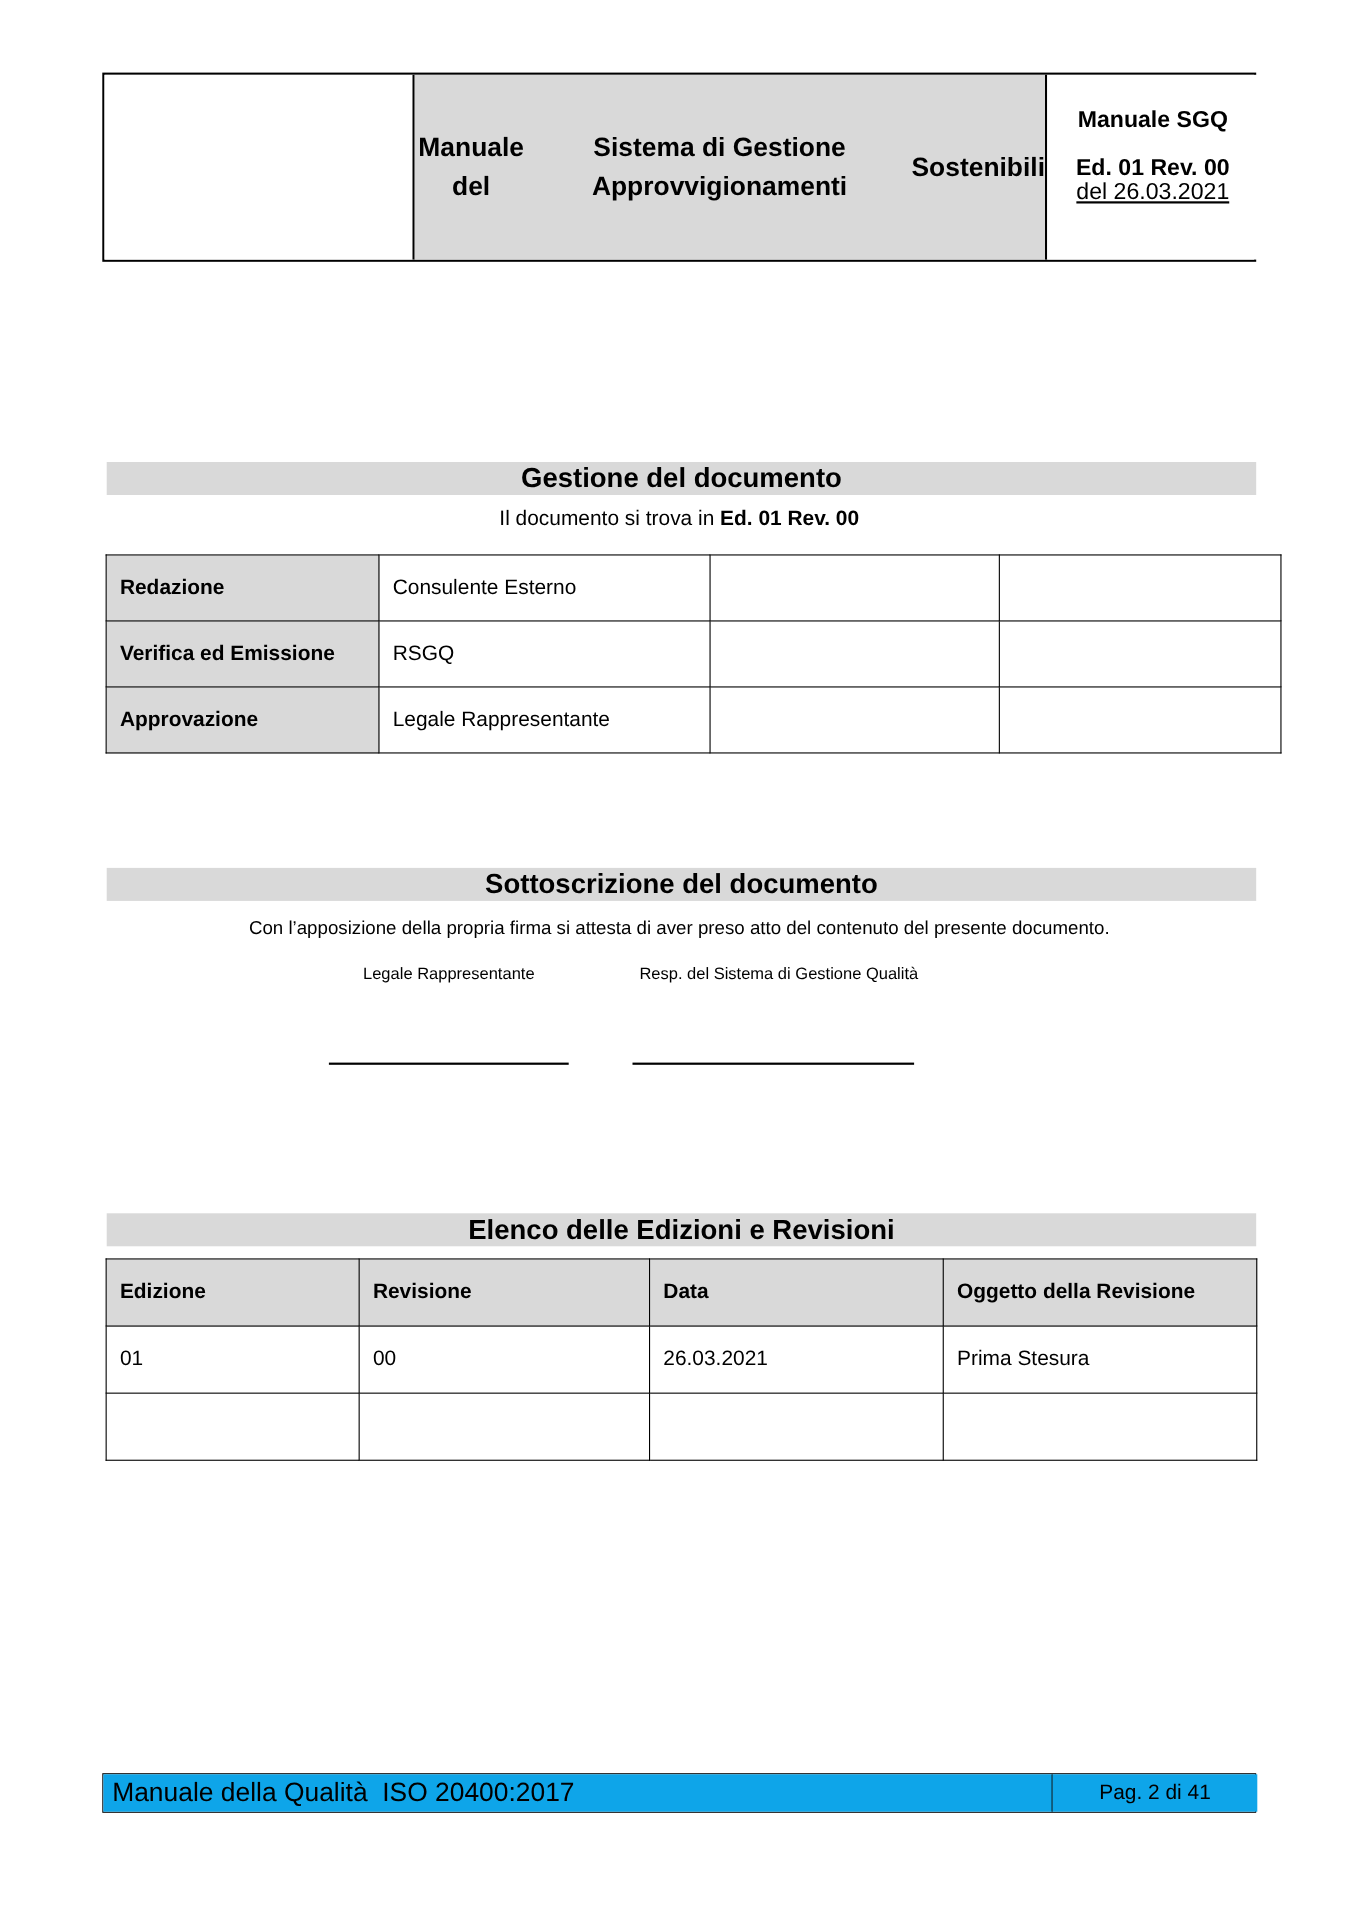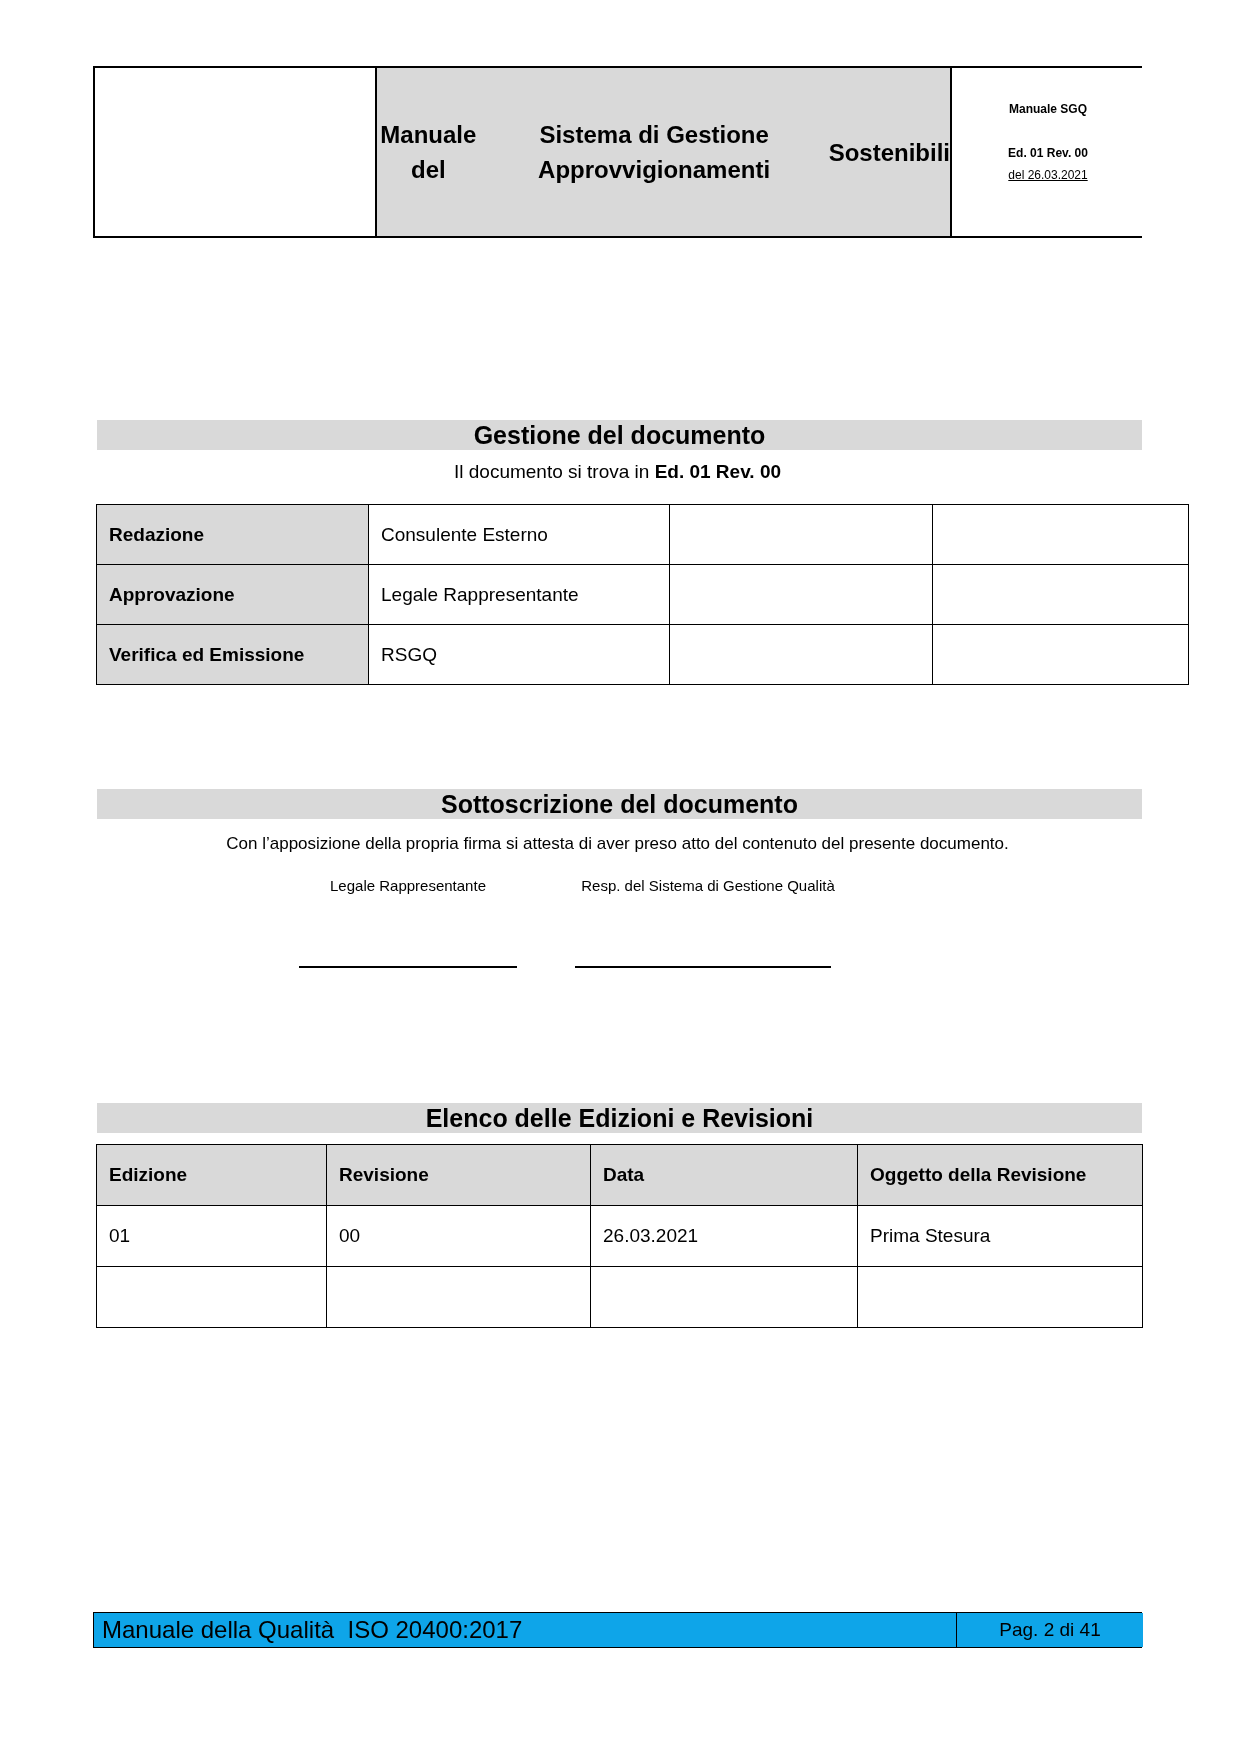--- a/index.html
+++ b/index.html
@@ -19,21 +19,21 @@
   }
   .header-cell{box-sizing:border-box;}
   .header-logo{border-right:2px solid #000;background:#fff;}
   .header-title{
     background:#d9d9d9;border-right:2px solid #000;
     display:flex;flex-direction:row;justify-content:center;align-items:center;
     text-align:center;font-weight:bold;font-size:24px;line-height:35px;
   }
   .header-meta{
     background:#fff;text-align:center;padding-top:30px;
-    font-size:12px;line-height:22px;
+    font-size:21px;line-height:22px;
   }
   .header-meta .code{font-weight:bold;}
   .header-meta .ed{font-weight:bold;margin-top:22px;}
   .header-meta .date{font-weight:normal;text-decoration:underline;}
   
   .banner{
     position:absolute;left:97px;width:1045px;height:30px;
     background:#d9d9d9;
     display:flex;align-items:center;justify-content:center;
     font-weight:bold;font-size:25px;
@@ -123,34 +123,34 @@
 
   <div class="banner banner-gestione">Gestione del documento</div>
 
   <div class="intro-line">
     <span>Il documento si trova in </span><span class="b">Ed. 01 Rev. 00</span>
   </div>
 
   <table class="approval-table">
     <tbody>
       <tr>
-        <td class="lbl" style="width:272px">Redazione</td>
+        <td class="lbl" style="width:248px">Redazione</td>
         <td style="width:301px">Consulente Esterno</td>
         <td style="width:263px"></td>
         <td style="width:256px"></td>
       </tr>
       <tr>
+        <td class="lbl">Verifica ed Emissione</td>
+        <td>RSGQ</td>
+        <td></td>
+        <td></td>
+      </tr>
+      <tr>
         <td class="lbl">Approvazione</td>
         <td>Legale Rappresentante</td>
-        <td></td>
-        <td></td>
-      </tr>
-      <tr>
-        <td class="lbl">Verifica ed Emissione</td>
-        <td>RSGQ</td>
         <td></td>
         <td></td>
       </tr>
     </tbody>
   </table>
 
   <div class="banner banner-sottoscrizione">Sottoscrizione del documento</div>
 
   <div class="statement">Con l’apposizione della propria firma si attesta di aver preso atto del contenuto del presente documento.</div>
 

